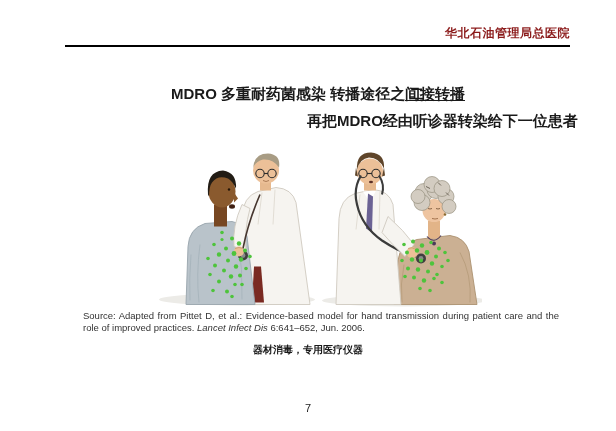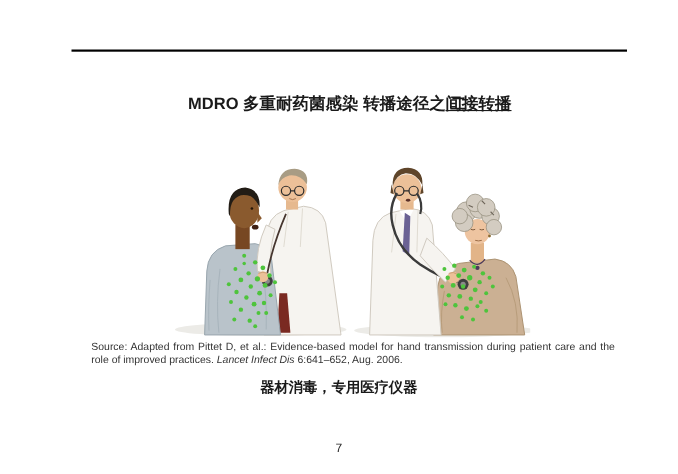--- a/index.html
+++ b/index.html
@@ -63,44 +63,46 @@
     color: #333333;
     text-align: justify;
   }
   .source-note .journal { font-style: italic; }
   .caption {
     position: absolute;
     top: 343px;
     left: 0;
     width: 616px;
     text-align: center;
-    font-size: 13px;
+    font-size: 10px;
     font-weight: bold;
     color: #1a1a1a;
     font-family: Liberation Mono, monospace;
   }
   .page-number {
     position: absolute;
     top: 402px;
     left: 0;
     width: 616px;
     text-align: center;
     font-size: 11px;
     color: #222222;
   }
 </style>
 </head>
 <body>
 
 <div class="page">
 
+  <div class="header-text">华北石油管理局总医院</div>
   <div class="header-rule"></div>
 
   <div class="title-seg t-l1a">MDRO 多重耐药菌感染 转播途径之 二</div>
   <div class="title-seg t-l1b">间接转播</div>
+  <div class="title-seg t-l2b">再把MDRO经由听诊器转染给下一位患者</div>
 
   <svg class="illustration" viewBox="0 0 340 162" xmlns="http://www.w3.org/2000/svg">
 
     <g>
       <ellipse cx="95" cy="155" rx="78" ry="6" fill="#ecebe7"></ellipse>
 
       <g>
         <path d="M 98,160 L 100,72 Q 101,52 116,47 L 134,43 Q 150,44 154,58 L 168,160 Z" fill="#f6f4f0" stroke="#cfc9bf" stroke-width="0.9"></path>
         <path d="M 120,48 L 116,80 M 133,45 L 131,80" fill="none" stroke="#dcd7cd" stroke-width="0.8"></path>
         <path d="M 112,122 L 119,122 L 122,158 L 110,158 Z" fill="#7a2a22"></path>
@@ -242,20 +244,20 @@
           <circle cx="292" cy="134" r="1.8"></circle>
           <circle cx="263" cy="132" r="1.8"></circle>
         <circle cx="300" cy="138" r="1.8"></circle>
           <circle cx="278" cy="144" r="1.8"></circle>
           <circle cx="288" cy="146" r="1.8"></circle>
       </g>
     </g>
   </svg>
 
   <div class="source-note">
-    <span>Source: Adapted from Pittet D, et al.: Evidence-based model for hand transmission during patient care and the role of improved practices. </span><span class="journal">Lancet Infect Dis</span><span> 6:641–652, Aug. 2006.</span>
+    <span>Source: Adapted from Pittet D, et al.: Evidence-based model for hand transmission during patient care and the role of improved practices. </span><span class="journal">Lancet Infect Dis</span><span> 6:641–652, Jun. 2006.</span>
   </div>
 
   <div class="caption">器材消毒，专用医疗仪器</div>
 
   <div class="page-number">7</div>
 
 </div>
 
 </body></html>

